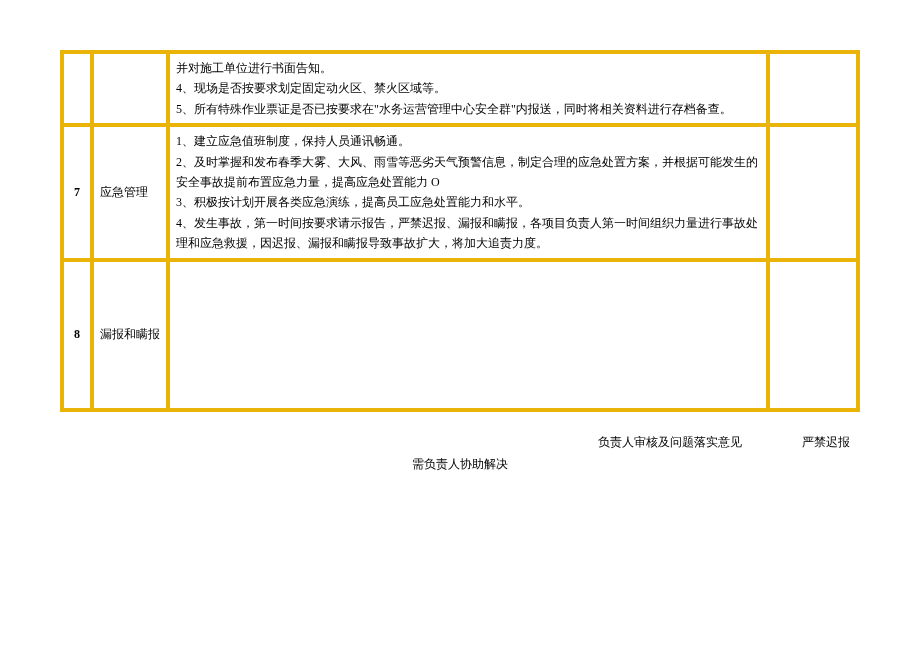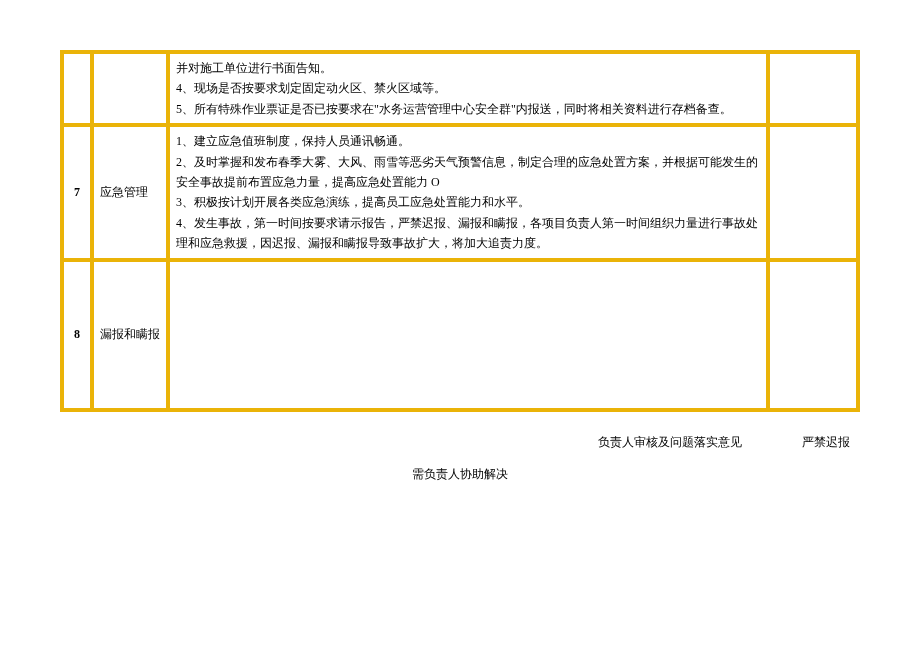--- a/index.html
+++ b/index.html
@@ -55,21 +55,21 @@
       line-height: 1.7;
     }
     .footer-right {
       display: flex;
       justify-content: flex-end;
       gap: 60px;
       padding-right: 10px;
     }
     .footer-center {
       text-align: center;
-      margin-top: 12px;
+      margin-top: 2px;
     }
   </style>
 </head>
 <body>
 
 <table>
   <colgroup>
     <col class="col-num">
     <col class="col-title">
     <col class="col-content">

